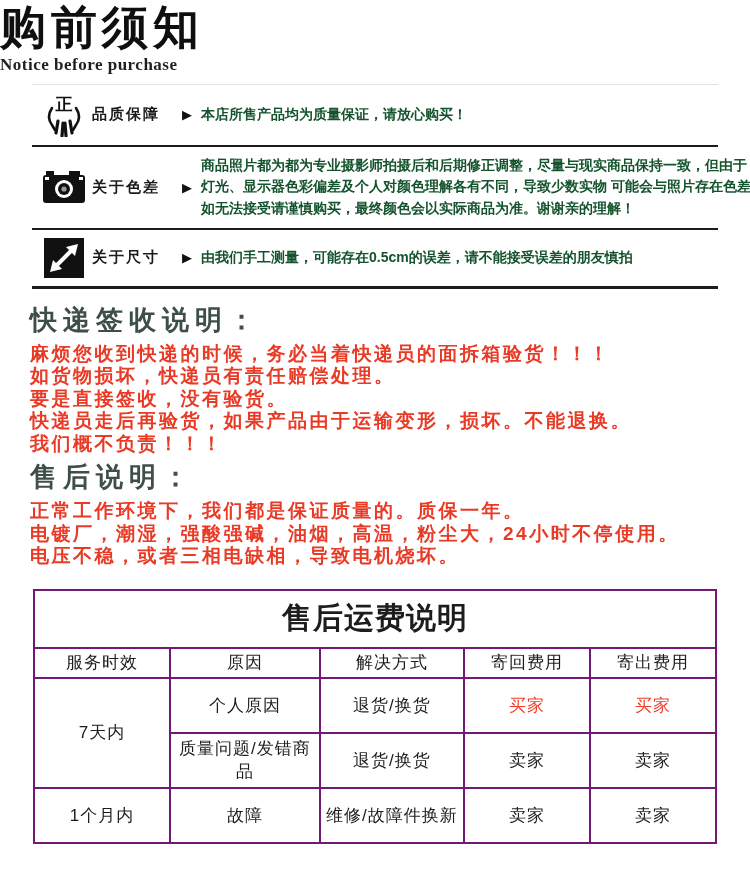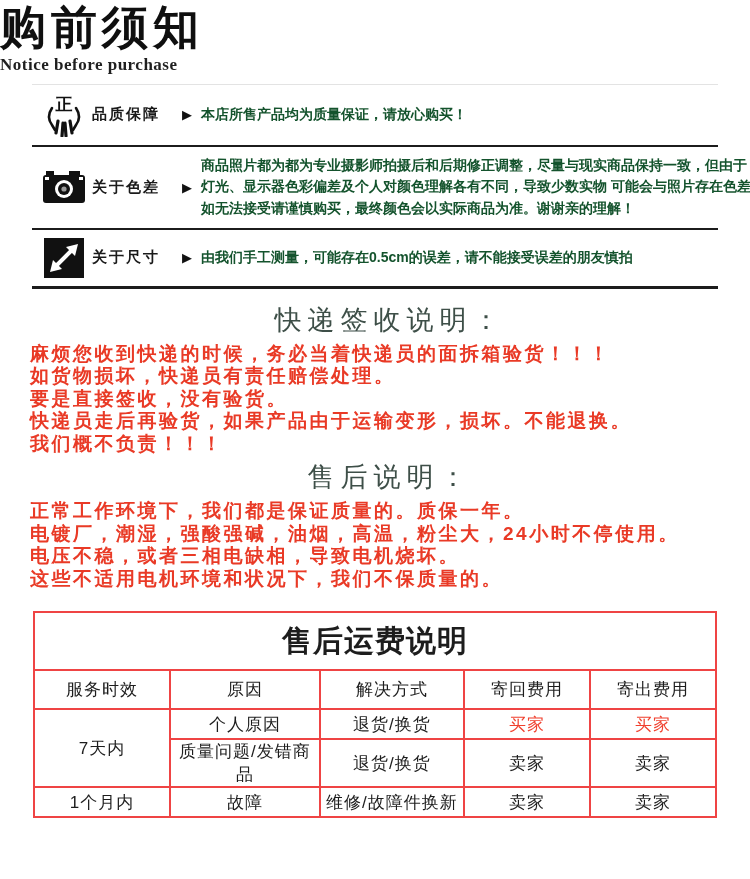--- a/index.html
+++ b/index.html
@@ -25,39 +25,39 @@
   .notice:last-child { border-bottom-width:3px; }
   .icon-box { width:56px; min-width:56px; display:flex; justify-content:center; margin-left:4px; }
   .notice-label { font-size:15px; font-weight:bold; width:88px; min-width:88px; letter-spacing:2px; }
   .bullet { font-size:13px; margin:0 9px 0 2px; color:#111; }
   .notice-text { font-size:14px; font-weight:bold; line-height:1.55; color:#14532d; }
   .notice-text .tline { white-space:nowrap; }
   
   .section { margin:13px 0 0 30px; }
   .section + .section { margin-top:4px; }
   .section-heading {
-    font-size:27px; font-weight:normal; color:#3e4f48;
-    letter-spacing:6px; margin-bottom:5px;text-align:center;
+    font-size:27px; font-weight:bold; color:#3e4f48;
+    letter-spacing:6px; margin-bottom:5px;
   }
   .red-line {
     color:#e93a26; font-size:19px; font-weight:bold;
     line-height:22.5px; letter-spacing:2.5px; white-space:nowrap;
   }
   
   .fee-table {
     width:682px; margin:21px auto 0 auto;
     border-collapse:collapse; table-layout:fixed;
   }
   .fee-table th, .fee-table td {
-    border:2px solid #ef4444; text-align:center; vertical-align:middle;
+    border:2px solid #701a75; text-align:center; vertical-align:middle;
     font-size:17px; font-weight:normal; color:#1d1d1d; letter-spacing:1px;
   }
   .tbl-title-cell { height:58px; font-size:30px !important; font-weight:bold !important; letter-spacing:4px; }
-  .hdr-row th { height:39px; }
-  .data-row td { height:30px; }
+  .hdr-row th { height:30px; }
+  .data-row td { height:55px; }
   .red-cell { color:#f0402e !important; }
 </style>
 </head>
 <body>
 
 <div class="header">
   <div class="page-title">购前须知</div>
   <div class="page-subtitle">Notice before purchase</div>
 </div>
 
@@ -130,21 +130,20 @@
   <div class="red-line">要是直接签收，没有验货。</div>
   <div class="red-line">快递员走后再验货，如果产品由于运输变形，损坏。不能退换。</div>
   <div class="red-line">我们概不负责！！！</div>
 </div>
 
 <div class="section">
   <div class="section-heading">售后说明：</div>
   <div class="red-line">正常工作环境下，我们都是保证质量的。质保一年。</div>
   <div class="red-line">电镀厂，潮湿，强酸强碱，油烟，高温，粉尘大，24小时不停使用。</div>
   <div class="red-line">电压不稳，或者三相电缺相，导致电机烧坏。</div>
-  <div class="red-line">这些不适用电机环境和状况下，我们不保质量的。</div>
 </div>
 
 <table class="fee-table">
   <colgroup>
     <col style="width:136px">
       <col style="width:150px">
       <col style="width:144px">
       <col style="width:126px">
       <col style="width:126px">
   </colgroup>

